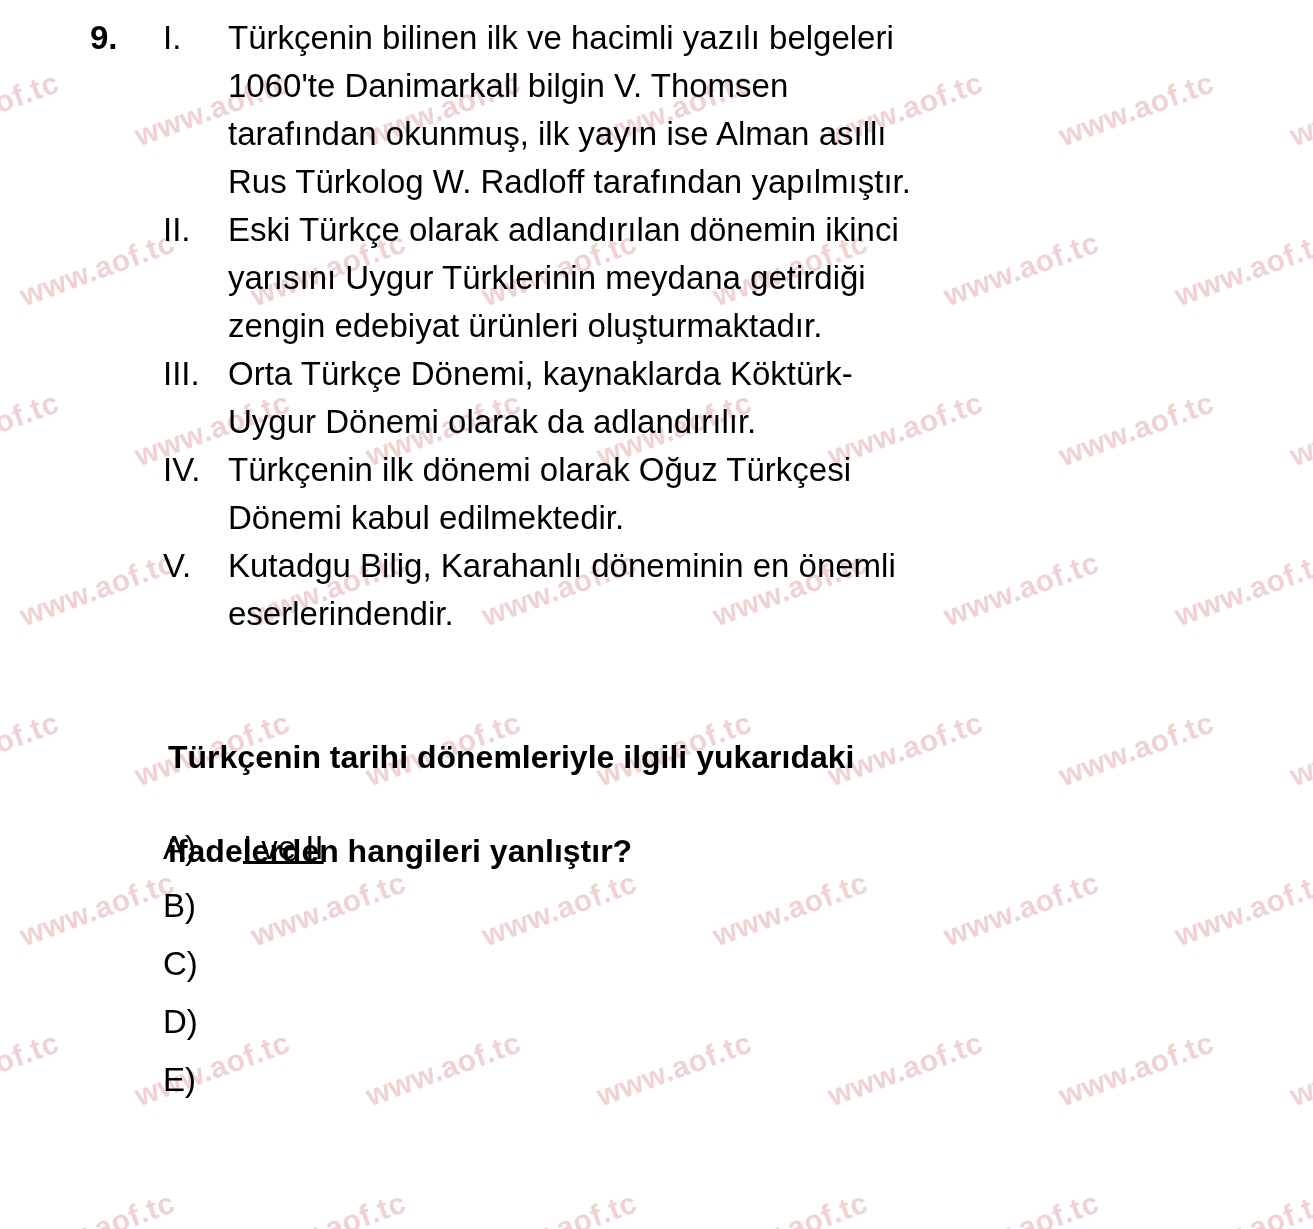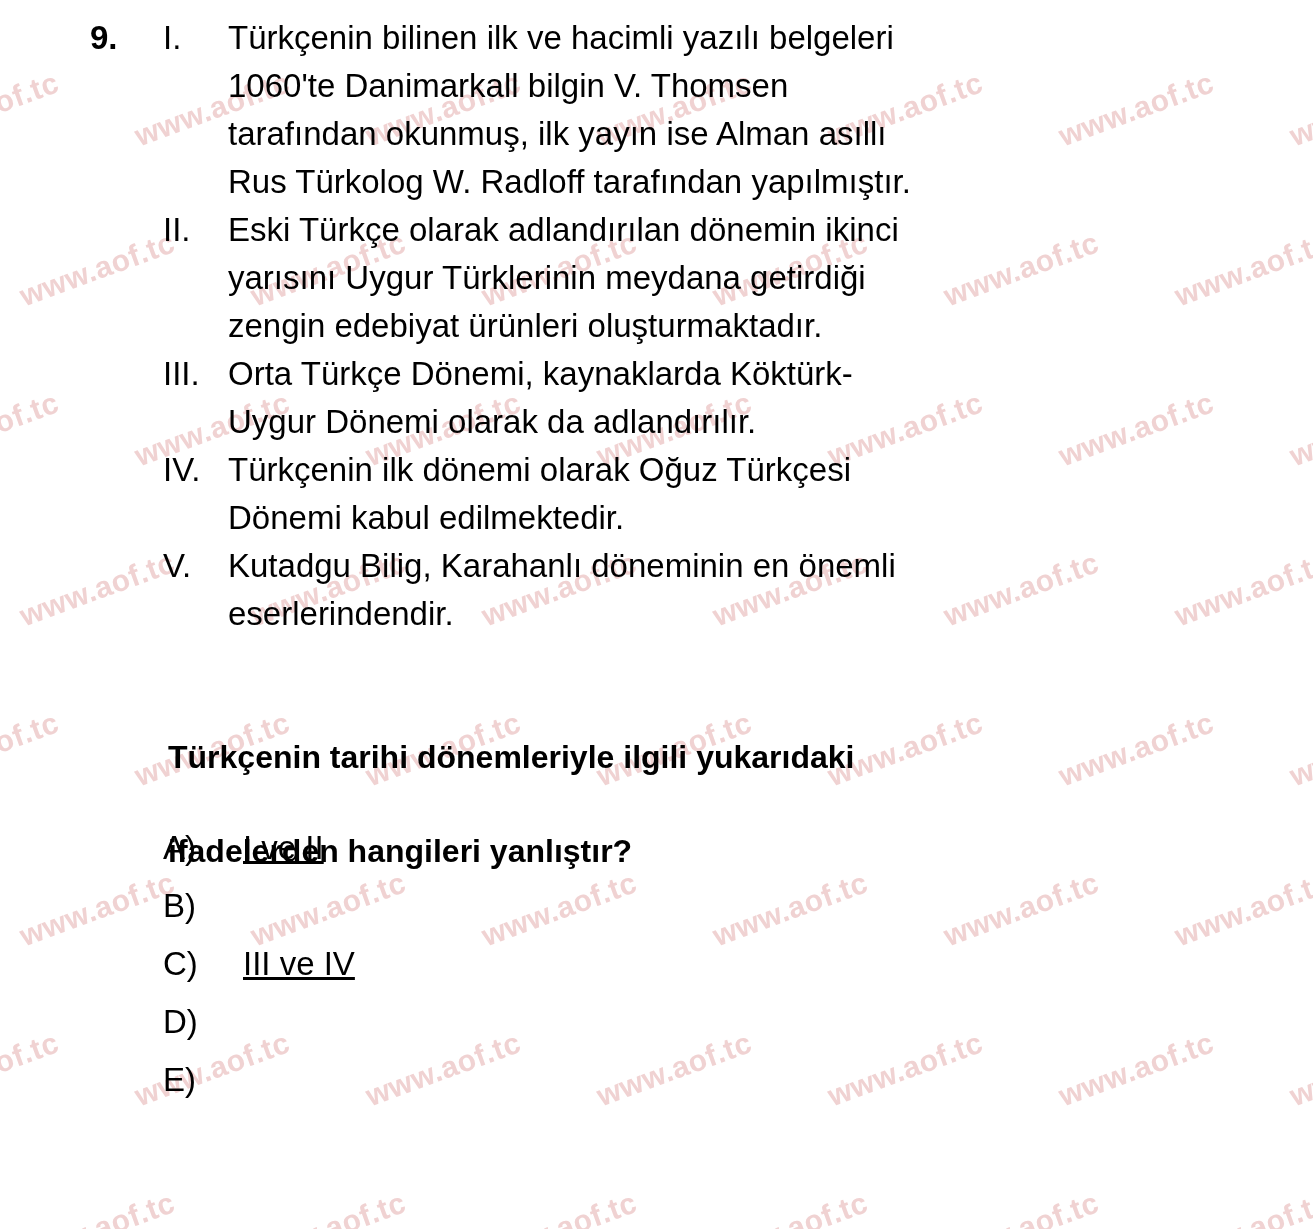--- a/index.html
+++ b/index.html
@@ -238,21 +238,20 @@
     <div class="options">
       <div class="option-row">
         <div class="option-letter">A)</div>
         <div class="option-text">I ve II</div>
       </div>
       <div class="option-row">
         <div class="option-letter">B)</div>
       </div>
       <div class="option-row">
         <div class="option-letter">C)</div>
-        <div class="option-text">III ve IV</div>
       </div>
       <div class="option-row">
         <div class="option-letter">D)</div>
       </div>
       <div class="option-row">
         <div class="option-letter">E)</div>
       </div>
     </div>
 
   </div>

